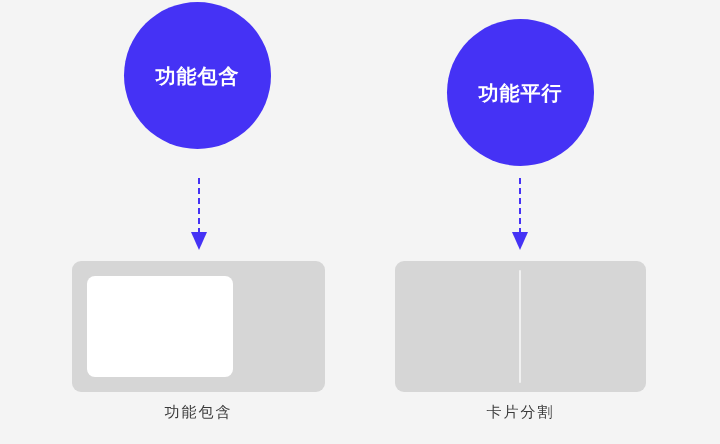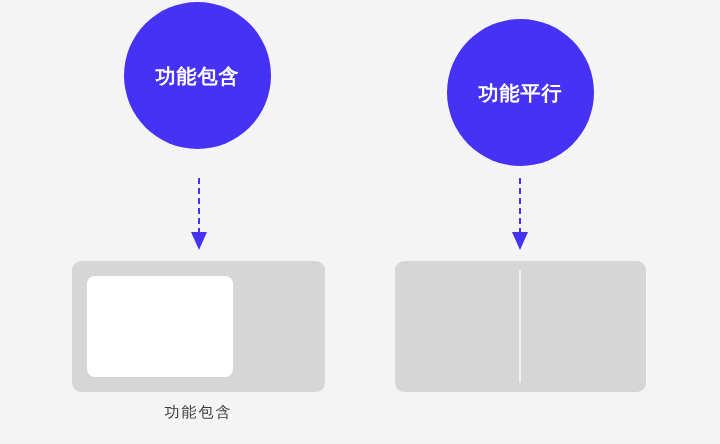--- a/index.html
+++ b/index.html
@@ -142,14 +142,15 @@
 
   <div class="arrow" id="arrow-right">
     <span class="arrow-shaft"></span>
     <span class="arrow-head"></span>
   </div>
 
   <div class="card-outer" id="card-split">
     <div class="card-divider"></div>
   </div>
 
+  <div class="caption" id="caption-right">卡片分割</div>
 
 </div>
 
 </body></html>

